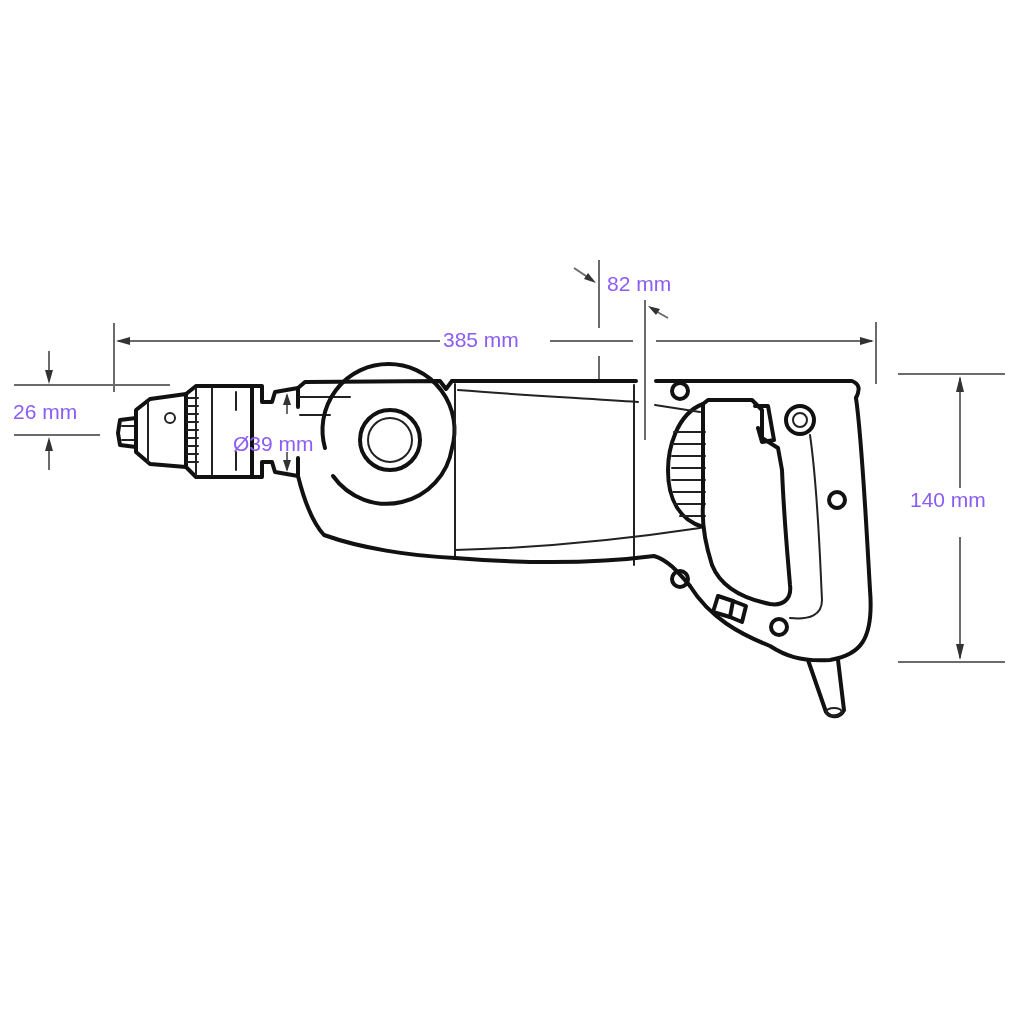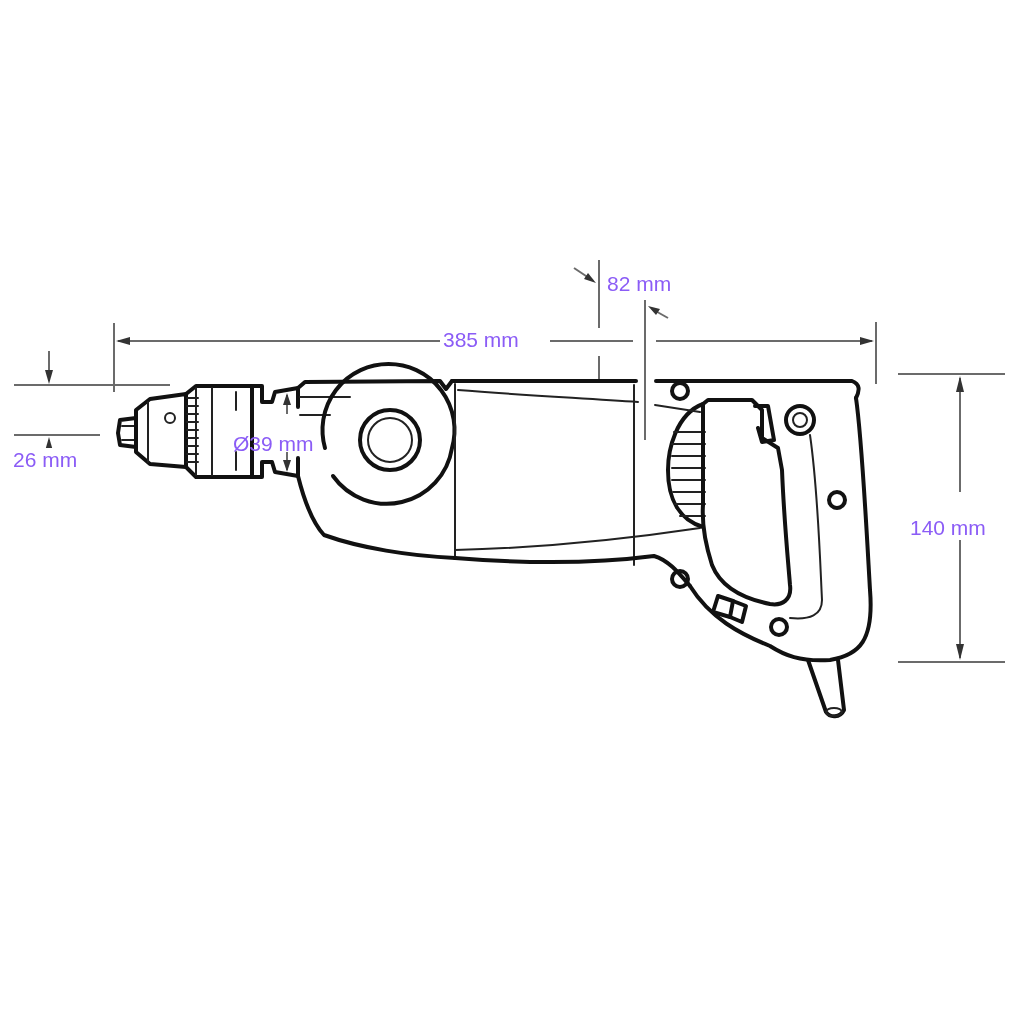--- a/index.html
+++ b/index.html
@@ -164,16 +164,16 @@
 
     <g>
       <path class="outline" d="M808,660 L826,712 C830,718 840,718 844,710 L838,660"></path>
       <ellipse class="thin" cx="834" cy="712" rx="8" ry="4"></ellipse>
     </g>
   </svg>
 
   
   <span class="dim-label" style="left:440px; top:328px;">385 mm</span>
   <span class="dim-label" style="left:604px; top:272px;">82 mm</span>
-  <span class="dim-label" style="left:907px; top:516px;">140 mm</span>
-  <span class="dim-label" style="left:10px; top:400px;margin-top:48px;">26 mm</span>
+  <span class="dim-label" style="left:907px; top:488px;">140 mm</span>
+  <span class="dim-label" style="left:10px; top:400px;">26 mm</span>
   <span class="dim-label" style="left:230px; top:432px; background:transparent;">Ø39 mm</span>
 </div>
 
 </body></html>

